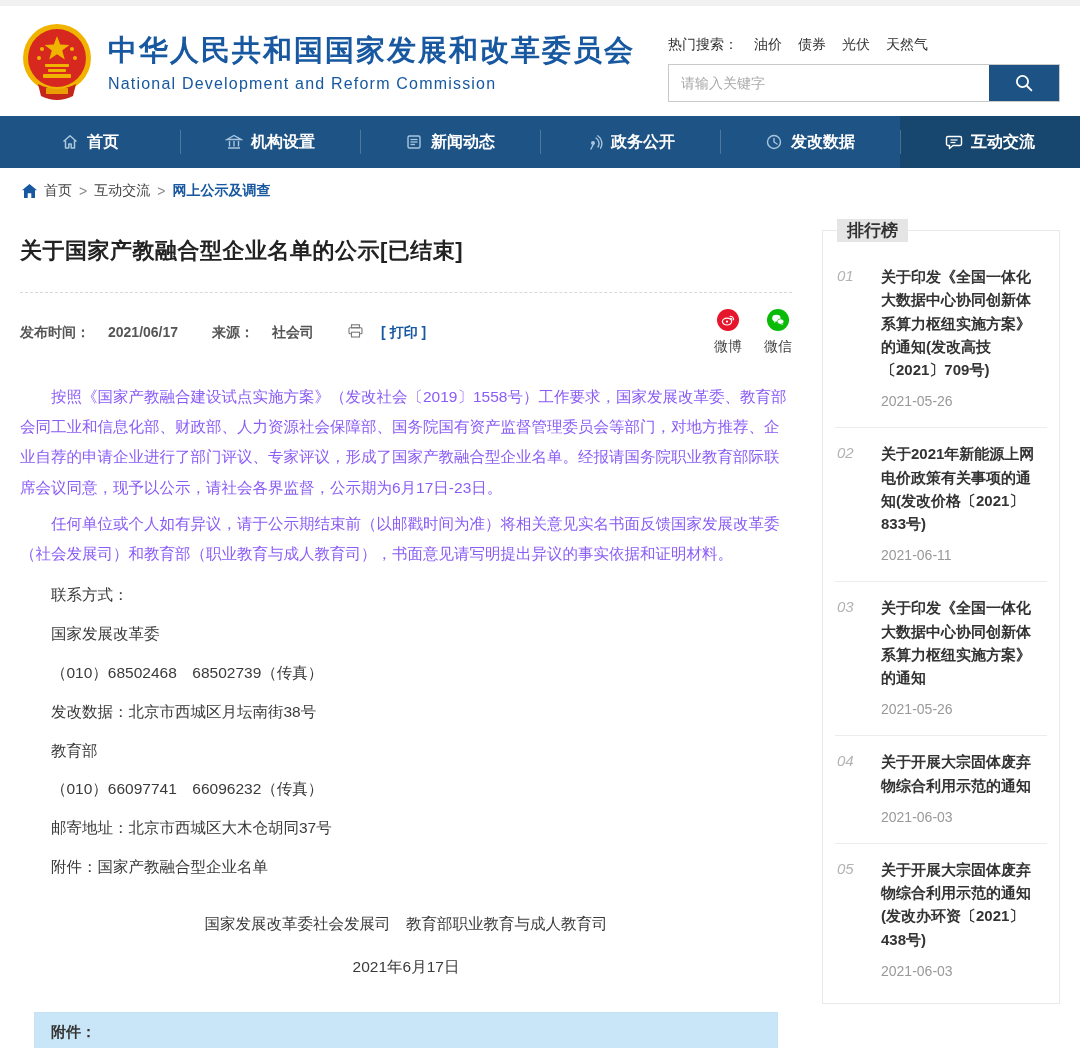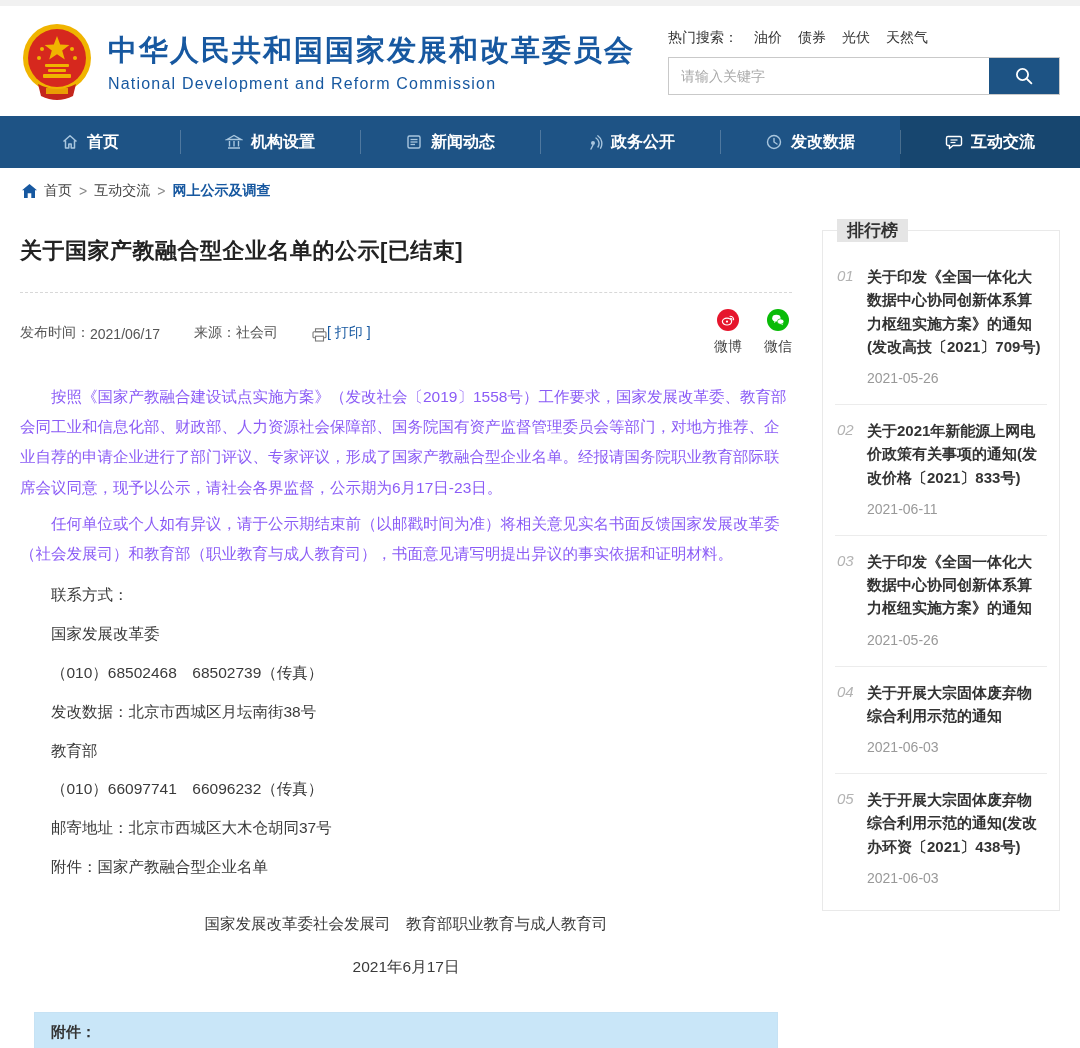--- a/index.html
+++ b/index.html
@@ -3,21 +3,21 @@
 <meta charset="utf-8">
 <style>
   * { margin:0; padding:0; box-sizing:border-box; }
   html,body { background:#ffffff; }
   body {
     width:1080px; min-height:1048px; margin:0 auto;
     font-family:"Liberation Sans","DejaVu Sans",sans-serif;
     color:#333; border-top:6px solid #f1f1f1;
   }
   
-  .site-header { display:flex; align-items:center; justify-content:space-between;
+  .site-header { display:flex; align-items:flex-end; justify-content:space-between;
     padding:16px 20px 14px 20px; background:#fff; }
   .brand { display:flex; align-items:center; gap:14px; }
   .emblem { width:74px; height:80px; flex:0 0 auto; }
   .brand-text .cn { font-size:29px; font-weight:bold; color:#1758a0; letter-spacing:2px; }
   .brand-text .en { font-size:16px; color:#1758a0; letter-spacing:1.2px; margin-top:4px; }
   .header-right { width:392px; }
   .hot-row { display:flex; align-items:center; gap:16px; font-size:14px; color:#333; margin-bottom:10px; }
   .hot-row .hot-label { color:#333; }
   .hot-term { color:#333; cursor:pointer; text-decoration:none; }
   .search-box { display:flex; height:38px; border:1px solid #c9c9c9; }
@@ -41,42 +41,42 @@
   .breadcrumb .crumb { color:#444; cursor:pointer; text-decoration:none; }
   .breadcrumb .crumb.current { color:#1758a0; font-weight:bold; }
   
   .content-wrap { display:flex; padding:6px 20px 0 20px; gap:30px; }
   .article-col { flex:1; min-width:0; }
   .sidebar-col { width:238px; flex:0 0 238px; }
   
   .article-title { font-size:22px; font-weight:bold; color:#222; margin:20px 0 26px 0; letter-spacing:0.5px; }
   .dashed-divider { border-top:1px dashed #d8d8d8; margin:0 0 16px 0; }
   .meta-row { display:flex; align-items:center; font-size:14px; color:#555; margin-bottom:26px; }
-  .meta-row .meta-item { margin-right:34px; display:flex; align-items:flex-end; gap:0; }
+  .meta-row .meta-item { margin-right:34px; display:flex; align-items:flex-start; gap:18px;font-weight:bold; }
   .print-link { color:#1758a0; cursor:pointer; text-decoration:none; }
   .share-group { margin-left:auto; display:flex; align-items:center; gap:22px; }
   .share-item { display:flex; align-items:center; gap:7px; font-size:14px; color:#444; cursor:pointer;flex-direction:column; }
   .badge { width:22px; height:22px; border-radius:50%; display:flex; align-items:center; justify-content:center; }
   .article-body p.para { font-size:15.5px; line-height:1.95; color:#8b5cf6;
     text-indent:2em; margin-bottom:6px; }
   .article-body p.contact-line { font-size:15.5px; line-height:1.6; color:#3a3a3a;
     padding-left:2em; margin:14px 0; }
   .sig-line { text-align:center; font-size:15.5px; color:#3a3a3a; margin-top:34px; }
   .sig-date { text-align:center; font-size:15.5px; color:#3a3a3a; margin-top:22px; }
   
   .attach-box { margin:34px 14px 10px 14px; border:1px solid #c6e2f4; }
   .attach-head { background:#c9e6f8; padding:10px 16px; font-size:15px; font-weight:bold; color:#333;
     border-bottom:1px solid #c6e2f4; }
   .attach-row { background:#fff; padding:12px 16px; display:flex; align-items:center; gap:6px; }
   .attach-link { color:#1758a0; font-size:15px; text-decoration:none; cursor:pointer; }
   
   .rank-box { border:1px solid #e9e9e9; background:#fff; position:relative; margin-top:14px; padding:20px 12px 6px 12px; }
   .rank-title { position:absolute; top:-12px; left:14px; background:#e5e5e5; padding:0 10px;
     font-size:17px; font-weight:bold; color:#333; }
-  .rank-item { display:flex; gap:6px; padding:14px 2px 18px 2px; cursor:pointer; }
+  .rank-item { display:flex; gap:20px; padding:14px 2px 18px 2px; cursor:pointer; }
   .rank-item + .rank-item { border-top:1px solid #ececec; }
   .rank-index { font-size:15px; font-style:italic; color:#b3b3b3; flex:0 0 24px; padding-top:2px; }
   .rank-body { flex:1; min-width:0; }
   .rank-item-title { font-size:15px; font-weight:bold; color:#333; line-height:1.55; }
   .rank-item-date { font-size:14px; color:#999; margin-top:12px; }
   svg { display:block; }
 </style>
 </head>
 <body>
 

